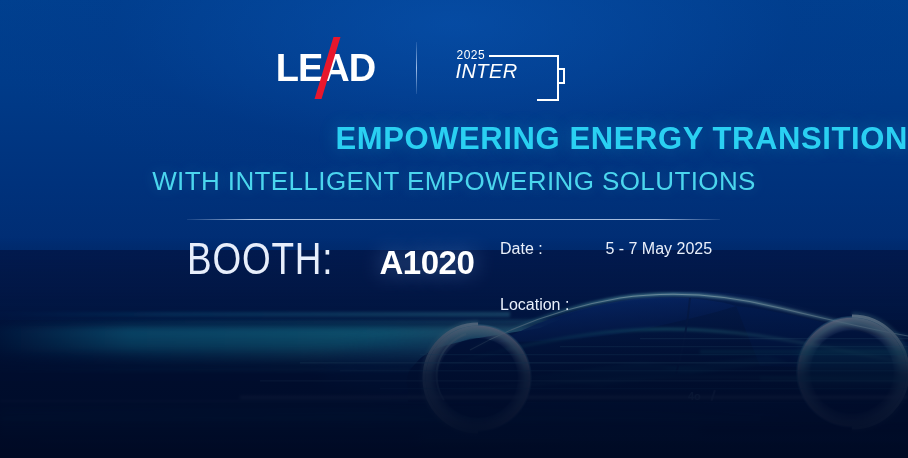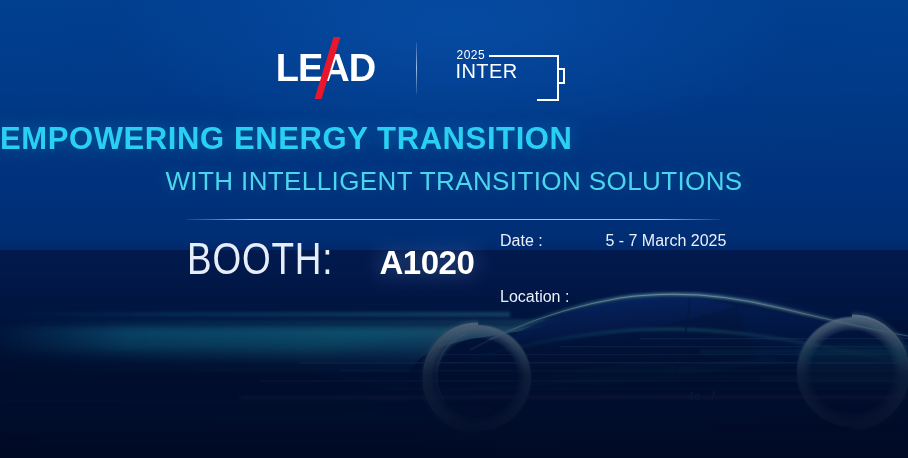--- a/index.html
+++ b/index.html
@@ -97,20 +97,21 @@
     width: 68px; height: 2px;
     background: #ffffff;
   }
   .ib-inter {
     position: absolute;
     left: 3px; top: 11px;
     font-size: 20px;
     font-weight: 400;
     letter-spacing: 0.4px;
     line-height: 1;
+    font-style: italic;
   }
   .ib-battery {
     position: absolute;
     left: 3px; top: 33px;
     font-size: 20px;
     font-weight: 400;
     letter-spacing: 0.4px;
     line-height: 1;
   }
   .ib-batt-rule {
@@ -142,21 +143,21 @@
     left: 110px; top: 18px;
     width: 2px; height: 16px;
     background: #ffffff;
   }
 
   
   .headline {
     position: absolute;
     left: 0; top: 122px;
     width: 908px;
-    text-align: left;
+    text-align: right;
     font-size: 31px;
     font-weight: 700;
     letter-spacing: 0.6px;
     color: #2ad0f2;
     line-height: 1.1;
     text-shadow: 0 0 18px rgba(42,208,242,0.30);
   }
   .subheadline {
     position: absolute;
     left: 0; top: 167px;
@@ -202,21 +203,21 @@
     font-weight: 700;
     letter-spacing: -0.5px;
     color: #ffffff;
     line-height: 1;
     text-shadow: 0 0 22px rgba(150,200,255,0.45);
   }
 
   
   .info-block {
     position: absolute;
-    left: 500px; top: 231px;
+    left: 500px; top: 239px;
     display: grid;
     grid-template-columns: auto auto;
     column-gap: 18px;
     row-gap: 7px;
     font-size: 16px;
     color: #e9f0fb;
     line-height: 1.25;
     gap: 36px;
   }
   .info-key { white-space: nowrap; }
@@ -427,28 +428,28 @@
       <span class="ib-batt-rule"></span>
       <span class="ib-cell-right"></span>
       <span class="ib-nub-top"></span>
       <span class="ib-nub-bot"></span>
       <span class="ib-nub-side"></span>
     </div>
 
   </div>
 
   <div class="headline">EMPOWERING ENERGY TRANSITION</div>
-  <div class="subheadline">WITH INTELLIGENT TRANSITION SOLUTIONS</div>
+  <div class="subheadline">WITH INTELLIGENT EMPOWERING SOLUTIONS</div>
 
   <div class="rule"></div>
 
   <div class="booth-block">
     <span class="booth-label">BOOTH:</span>
     <span class="booth-number">A1020</span>
   </div>
 
   <div class="info-block">
     <span class="info-key">Date :</span>
-    <span class="info-val">5 - 7 March 2025</span>
+    <span class="info-val">5 - 7 May 2025</span>
     <span class="info-key">Location :</span>
   </div>
 
 </div>
 
 </body></html>

